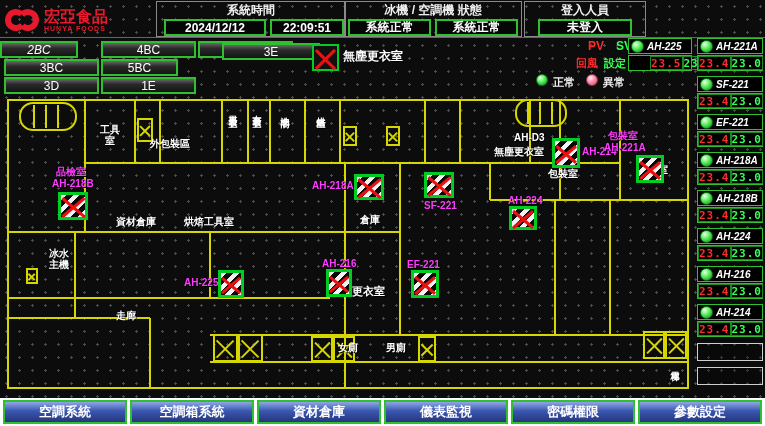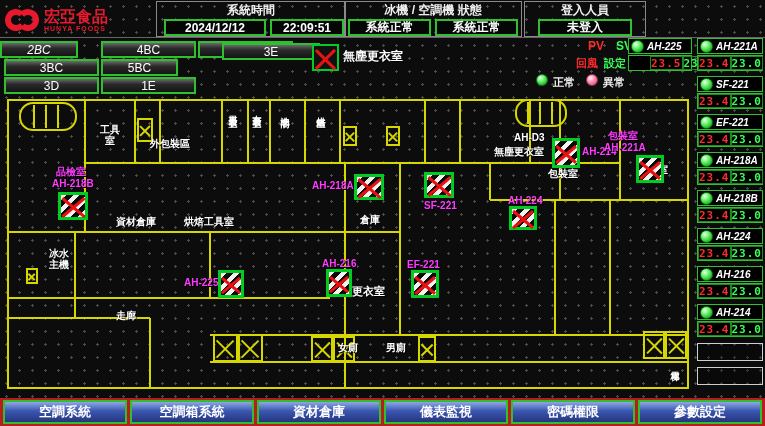--- a/index.html
+++ b/index.html
@@ -295,20 +295,20 @@
 <div class="abs unit-label" style="left:508px;top:195px;">AH-224</div>
 <div class="fault-icon" style="left:509px;top:206px;width:28px;height:24px;"></div>
 
 <div class="fault-icon" style="left:552px;top:138px;width:28px;height:30px;"></div>
 <div class="abs unit-label" style="left:582px;top:146px;">AH-214</div>
 
 <div class="abs unit-label" style="left:608px;top:130px;">包裝室</div>
 <div class="abs unit-label" style="left:604px;top:142px;">AH-221A</div>
 <div class="fault-icon" style="left:636px;top:155px;width:28px;height:28px;"></div>
 
-<div class="abs" style="left:0;top:398px;width:765px;height:28px;background:#b91c1c;display:flex;gap:3px;padding:2px 3px;">
+<div class="abs" style="left:0;top:398px;width:765px;height:28px;background:#ffffff;display:flex;gap:3px;padding:2px 3px;">
   <div class="footer-btn">空調系統</div>
   <div class="footer-btn">空調箱系統</div>
   <div class="footer-btn">資材倉庫</div>
   <div class="footer-btn">儀表監視</div>
   <div class="footer-btn">密碼權限</div>
   <div class="footer-btn">參數設定</div>
 </div>
 
 </body></html>

